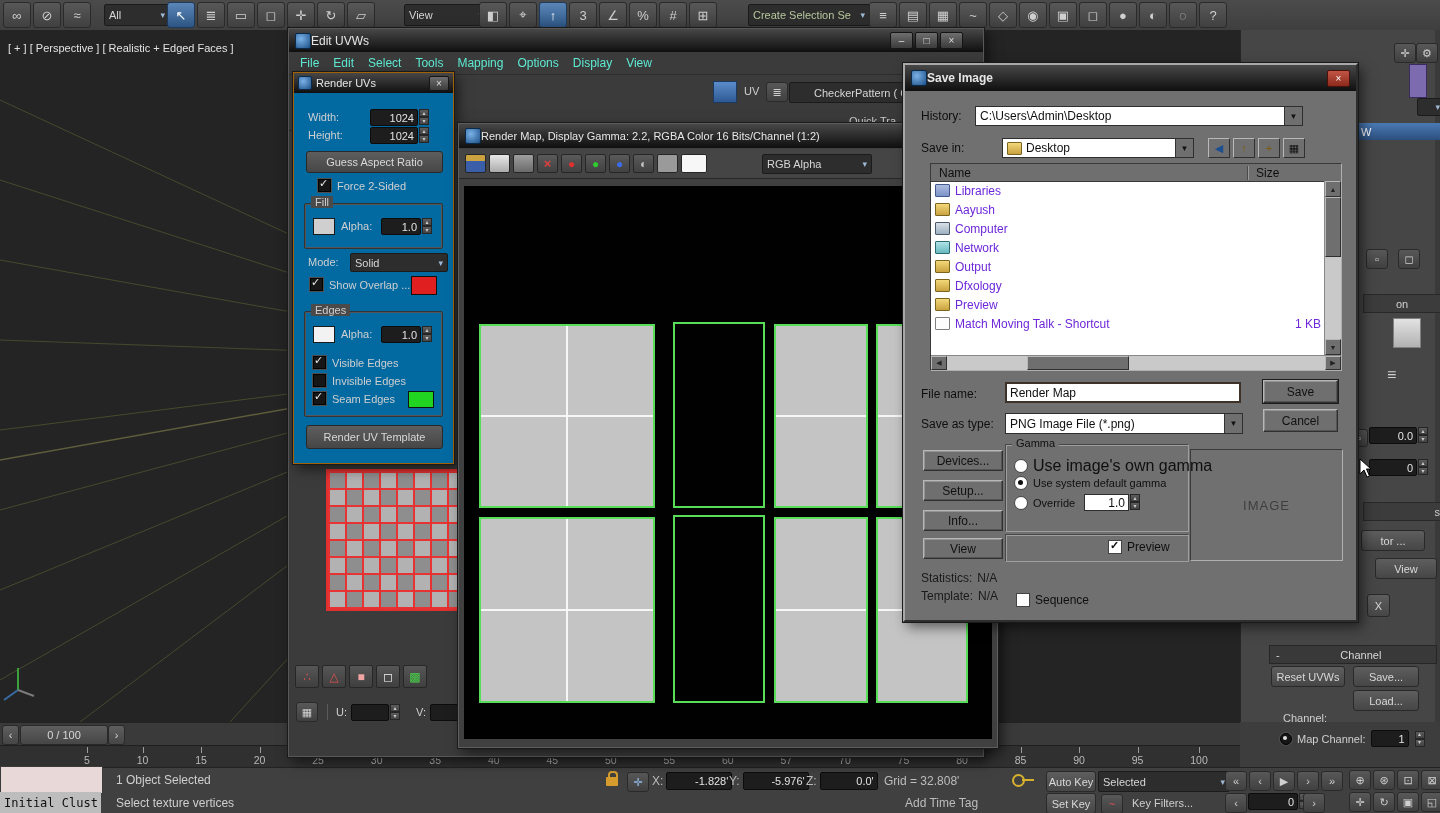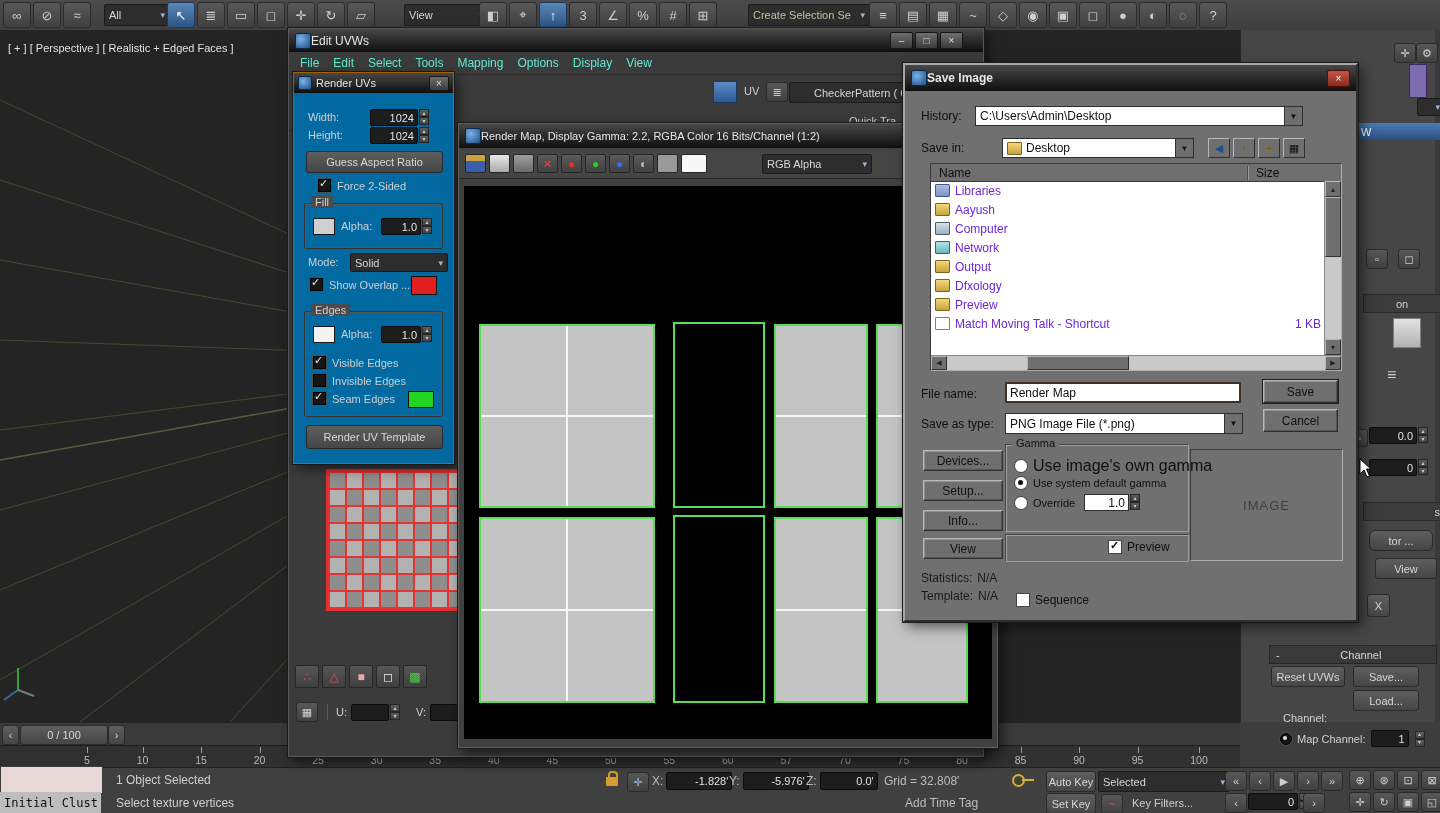--- a/index.html
+++ b/index.html
@@ -191,21 +191,21 @@
           <span>0</span>
         </div>
         <span class="spinner">
           <b></b>
           <b></b>
         </span>
     </div>
     <div class="abs" style="left:122px;top:472px;width:76px;height:17px;background:#3c3c3c;border:1px solid #292929;color:#d0d0d0;font-size:11px;display:flex;align-items:center;justify-content:flex-end;padding-right:6px;">
         <span>s</span>
       </div>
-    <div class="abs btn" style="left:128px;top:500px;width:62px;height:19px;border-radius:6px;">
+    <div class="abs btn" style="left:120px;top:500px;width:62px;height:19px;">
         <span>tor ...</span>
       </div>
     <div class="abs btn" style="left:134px;top:528px;width:60px;height:19px;">
         <span>View</span>
       </div>
     <div class="abs btn" style="left:126px;top:564px;width:21px;height:21px;">
         <span>X</span>
       </div>
     <div class="abs" style="left:28px;top:615px;width:166px;height:17px;background:#393939;border:1px solid #262626;display:flex;align-items:center;font-size:11px;color:#d6d6d6;">
       <span style="padding:0 6px;">-</span>

